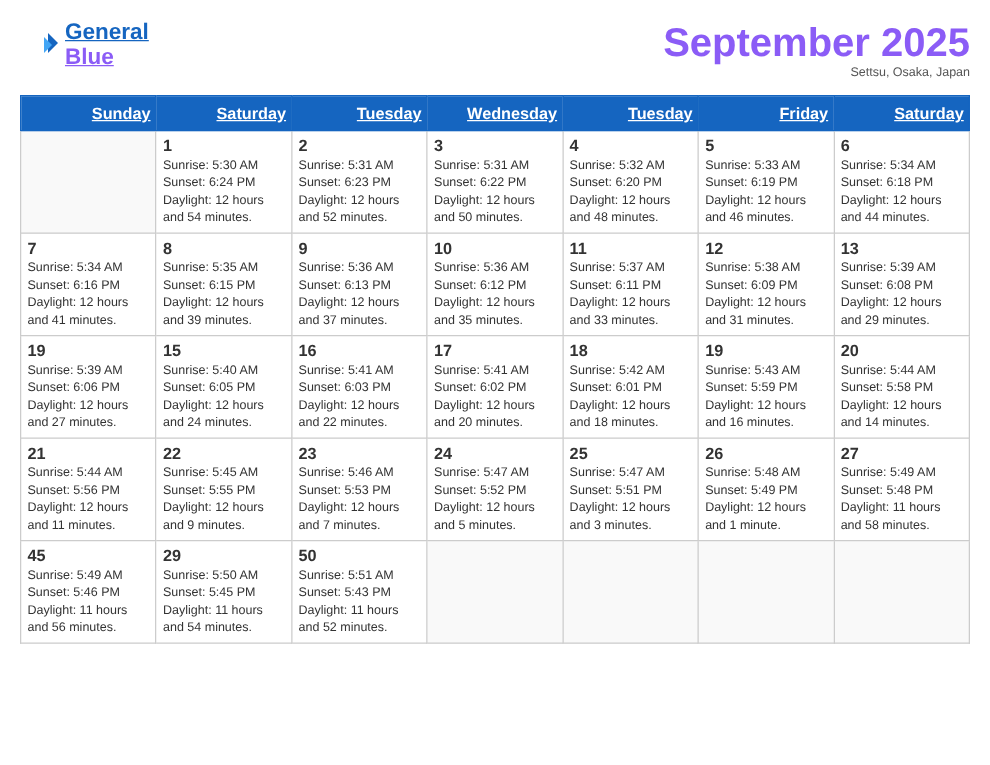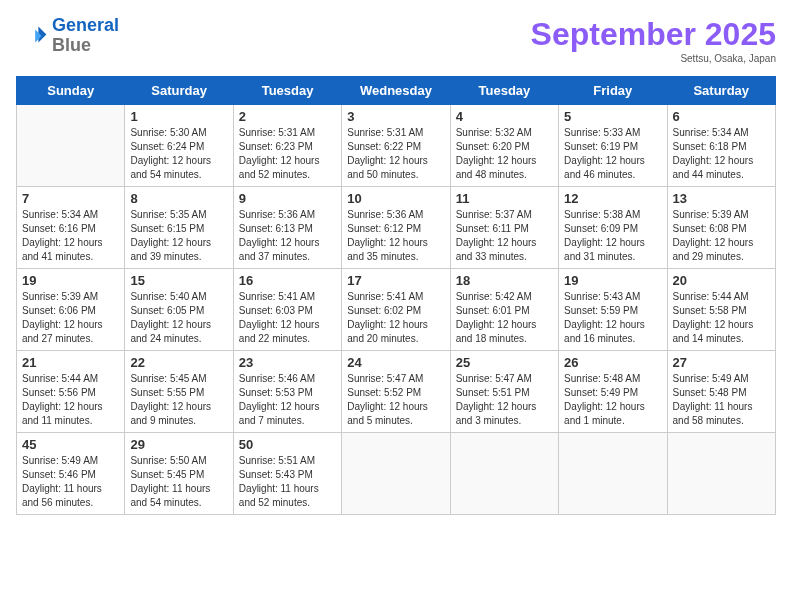--- a/index.html
+++ b/index.html
@@ -22,20 +22,21 @@
       gap: 4px;
     }
     .logo-text {
       font-size: 18px;
       font-weight: bold;
       color: #333;
       line-height: 1.1;
     }
     .logo-text span {
       color: #1565c0;
+      text-decoration: underline;
     }
     .logo-icon {
       width: 32px;
       height: 32px;
     }
     .title-block {
       text-align: right;
     }
     .month-title {
       font-size: 32px;
@@ -50,22 +51,23 @@
       width: 100%;
       border-collapse: collapse;
       border: 1px solid #ccc;
     }
     .calendar th {
       background-color: #1565c0;
       color: #fff;
       font-size: 13px;
       font-weight: bold;
       padding: 6px 4px;
-      text-align: center;
+      text-align: right;
       border: 1px solid #1565c0;
+      text-decoration: underline;
     }
     .calendar td {
       vertical-align: top;
       border: 1px solid #ccc;
       padding: 4px 5px;
       width: 108px;
       min-height: 80px;
       font-size: 10.5px;
       color: #333;
       background: #fff;
@@ -89,21 +91,21 @@
 <body>
 
 <div class="header">
   <div class="logo">
     <svg class="logo-icon" viewBox="0 0 40 40">
       <polygon points="28,8 38,18 28,28" fill="#1565c0"></polygon>
       <polygon points="24,12 32,20 24,28" fill="#42a5f5"></polygon>
     </svg>
     <div class="logo-text">
       <div><span>General</span></div>
-      <div><span style="color:#737373">Blue</span></div>
+      <div><span style="color:#8b5cf6">Blue</span></div>
     </div>
   </div>
   <div class="title-block">
     <div class="month-title">September 2025</div>
     <div class="location">Settsu, Osaka, Japan</div>
   </div>
 </div>
 
 <table class="calendar">
   <thead>

